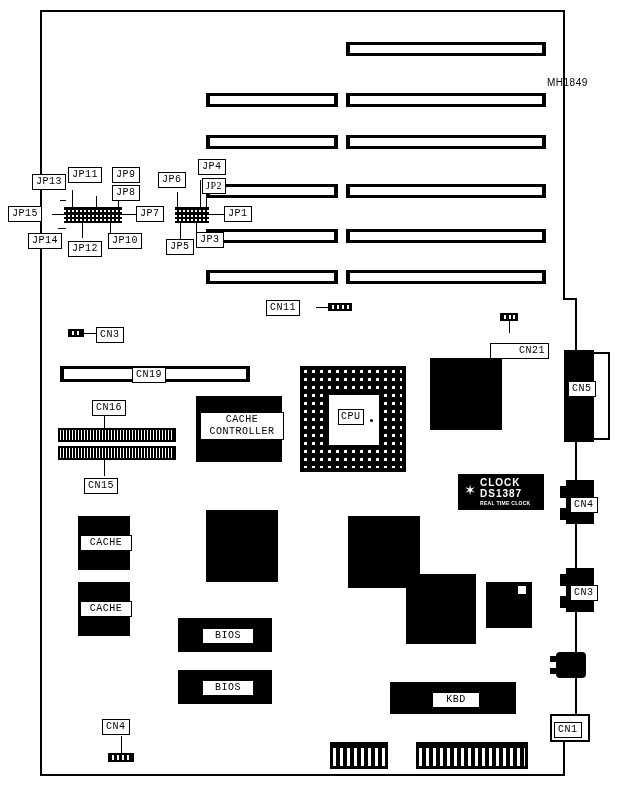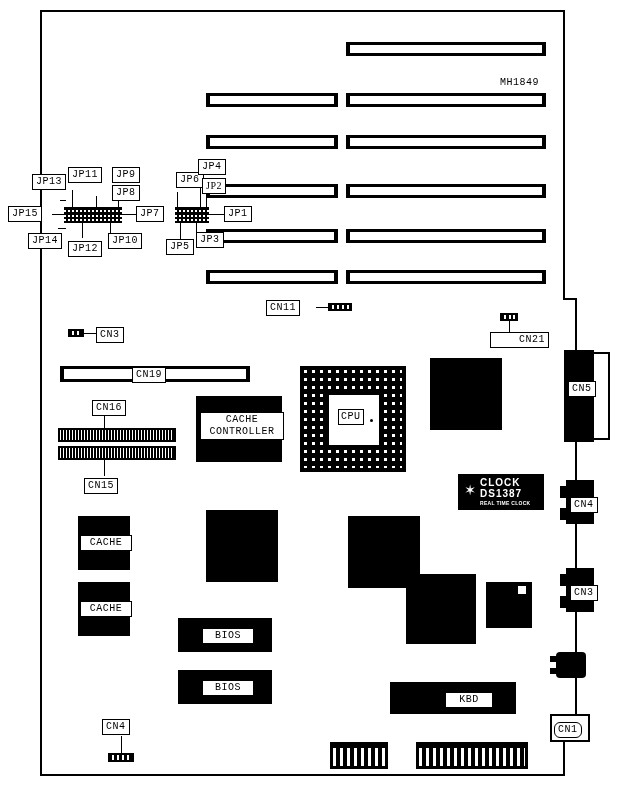--- a/index.html
+++ b/index.html
@@ -95,24 +95,25 @@
   .ln {
     position: absolute;
     background: #000;
     z-index: 5;
   }
 
   
   .txt {
     position: absolute;
     font-size: 10px;
-    font-family: Liberation Mono, monospace;
+    font-family: Liberation Sans, sans-serif;
     letter-spacing: 0.5px;
     color: #000;
     white-space: nowrap;
+    margin-left: 47px;
   }
 
   
   .chip-text {
     position: absolute;
     background: #fff;
     border: 1px solid #000;
     font-size: 10px;
     font-family: "Liberation Mono", monospace;
     line-height: 12px;
@@ -344,21 +345,21 @@
 
   <div class="lbl" style="left:32px; top:174px;text-align:right;">JP13</div>
   <div class="lbl" style="left:68px; top:167px;">JP11</div>
   <div class="lbl" style="left:112px; top:167px;">JP9</div>
   <div class="lbl" style="left:112px; top:185px;">JP8</div>
   <div class="lbl" style="left:8px; top:206px;">JP15</div>
   <div class="lbl" style="left:28px; top:233px;">JP14</div>
   <div class="lbl" style="left:68px; top:241px;">JP12</div>
   <div class="lbl" style="left:108px; top:233px;">JP10</div>
   <div class="lbl" style="left:136px; top:206px;">JP7</div>
-  <div class="lbl" style="left:176px; top:172px;">JP6</div>
+  <div class="lbl" style="left:158px; top:172px;">JP6</div>
   <div class="lbl" style="left:198px; top:159px;">JP4</div>
   <div class="lbl" style="left:202px; top:178px;font-family:Liberation Serif, serif;">JP2</div>
   <div class="lbl" style="left:224px; top:206px;">JP1</div>
   <div class="lbl" style="left:196px; top:232px;">JP3</div>
   <div class="lbl" style="left:166px; top:239px;">JP5</div>
 
   <div class="pins" style="left:328px; top:303px; width:24px; height:8px;">
     <i style="left:4px;"></i>
       <i style="left:9px;"></i>
       <i style="left:14px;"></i>
@@ -366,21 +367,21 @@
   </div>
   <div class="ln" style="left:316px; top:307px; width:12px; height:1px;"></div>
   <div class="lbl" style="left:266px; top:300px;">CN11</div>
 
   <div class="pins" style="left:500px; top:313px; width:18px; height:8px;">
     <i style="left:4px;"></i>
       <i style="left:9px;"></i>
       <i style="left:13px;"></i>
   </div>
   <div class="ln" style="left:509px; top:321px; width:1px; height:12px;"></div>
-  <div class="lbl" style="left:490px; top:332px;padding-left:28px;">CN21</div>
+  <div class="lbl" style="left:490px; top:343px;padding-left:28px;">CN21</div>
 
   <div class="pins" style="left:68px; top:329px; width:16px; height:8px;">
     <i style="left:4px;"></i>
       <i style="left:9px;"></i>
   </div>
   <div class="ln" style="left:84px; top:333px; width:12px; height:1px;"></div>
   <div class="lbl" style="left:96px; top:327px;">CN3</div>
 
   <div class="slot" style="left:60px; top:366px; width:190px; height:16px;">
       <i></i>
@@ -442,21 +443,21 @@
   <div class="blk" style="left:78px; top:582px; width:52px; height:54px;"></div>
   <div class="chip-text" style="left:80px; top:601px; width:46px;">CACHE</div>
 
   <div class="blk" style="left:178px; top:618px; width:94px; height:34px;"></div>
   <div class="chip-text" style="left:202px; top:628px; width:46px;">BIOS</div>
 
   <div class="blk" style="left:178px; top:670px; width:94px; height:34px;"></div>
   <div class="chip-text" style="left:202px; top:680px; width:46px;">BIOS</div>
 
   <div class="blk" style="left:390px; top:682px; width:126px; height:32px;"></div>
-  <div class="chip-text" style="left:445px; top:692px; width:42px;">KBD</div>
+  <div class="chip-text" style="left:432px; top:692px; width:42px;">KBD</div>
 
   <div class="pins" style="left:108px; top:753px; width:26px; height:9px;">
     <i style="left:4px;"></i>
       <i style="left:9px;"></i>
       <i style="left:14px;"></i>
       <i style="left:19px;"></i>
   </div>
   <div class="ln" style="left:121px; top:736px; width:1px; height:17px;"></div>
   <div class="lbl" style="left:102px; top:719px;">CN4</div>
 
@@ -481,15 +482,15 @@
   <div class="port" style="left:566px; top:568px; width:28px; height:44px;"></div>
   <div class="blk" style="left:560px; top:574px; width:6px; height:12px;"></div>
   <div class="blk" style="left:560px; top:596px; width:6px; height:12px;"></div>
   <div class="lbl" style="left:570px; top:585px;">CN3</div>
 
   <div class="port" style="left:556px; top:652px; width:30px; height:26px; border-radius:4px;"></div>
   <div class="blk" style="left:550px; top:656px; width:6px; height:6px;"></div>
   <div class="blk" style="left:550px; top:668px; width:6px; height:6px;"></div>
 
   <div class="port-frame" style="left:550px; top:714px; width:40px; height:28px;"></div>
-  <div class="lbl" style="left:554px; top:722px;border-radius:6px;">CN1</div>
+  <div class="lbl" style="left:554px; top:722px;">CN1</div>
 
 </div>
 
 </body></html>

